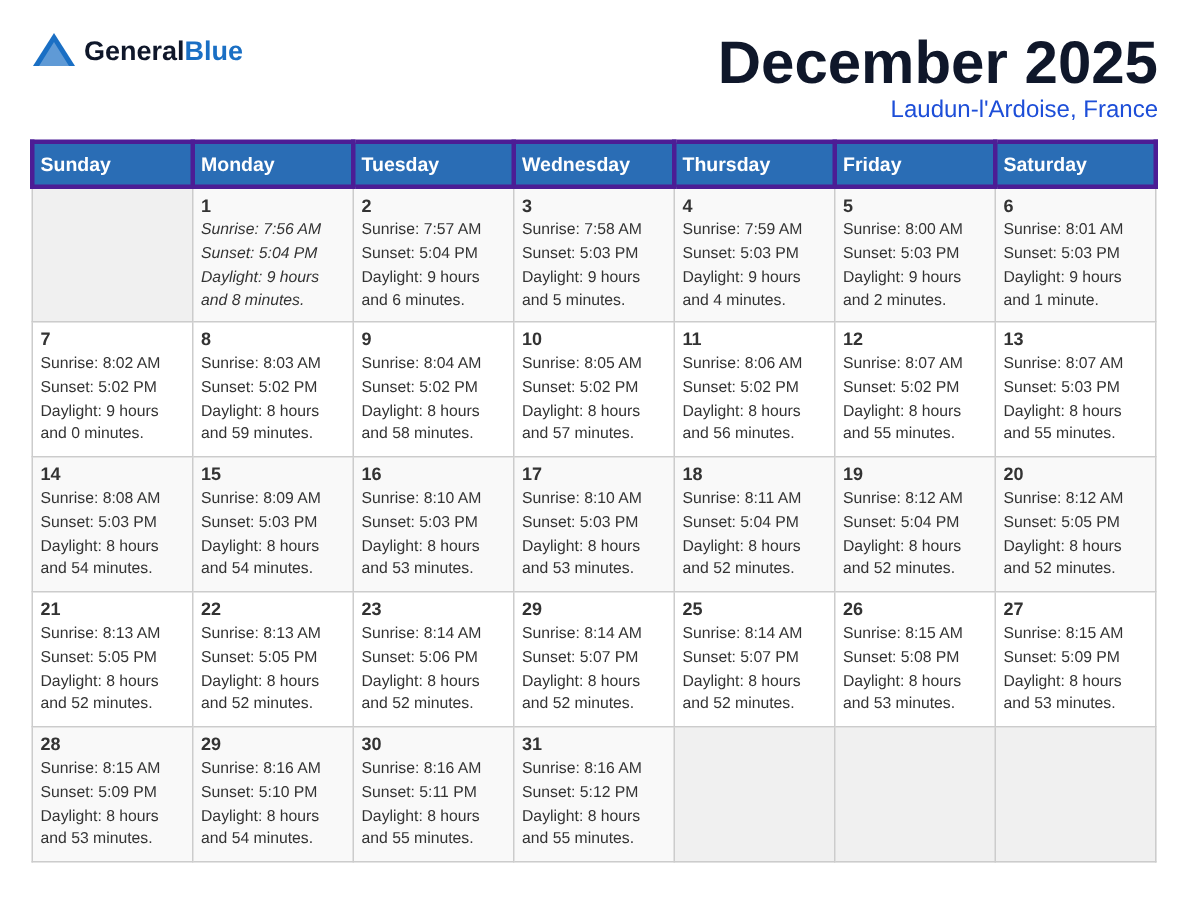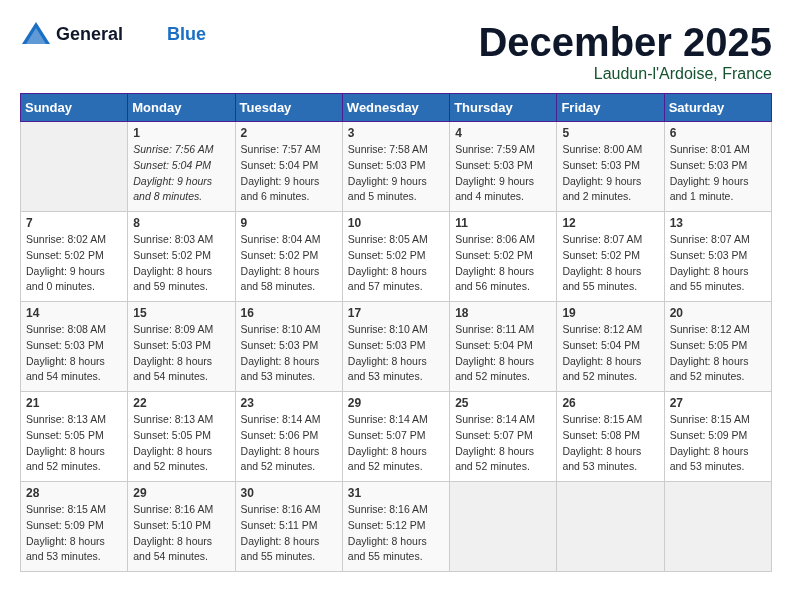--- a/index.html
+++ b/index.html
@@ -25,47 +25,46 @@
       font-size: 18px;
       font-weight: bold;
       color: #0f172a;
       line-height: 1;
     }
     .logo-text-blue {
       font-size: 18px;
       font-weight: bold;
       color: #1a6fc4;
       line-height: 1;
-      margin-left: 44px;
     }
     .title-block {
       text-align: right;
     }
     .month-title {
       font-size: 40px;
       font-weight: bold;
       color: #0f172a;
     }
     .location-title {
       font-size: 16px;
-      color: #14532d;
+      color: #1d4ed8;
     }
     table {
       width: 100%;
       border-collapse: collapse;
       table-layout: fixed;
     }
     thead tr th {
       background-color: #2a6db5;
       color: #fff;
       font-size: 13px;
       font-weight: bold;
       padding: 6px 4px;
       text-align: left;
-      border: 1px solid #4c1d95;
+      border: 3px solid #4c1d95;
     }
     tbody tr td {
       vertical-align: top;
       border: 1px solid #ccc;
       padding: 4px 5px;
       font-size: 10.5px;
       color: #333;
       height: 90px;
     }
     tbody tr:nth-child(odd) td {

